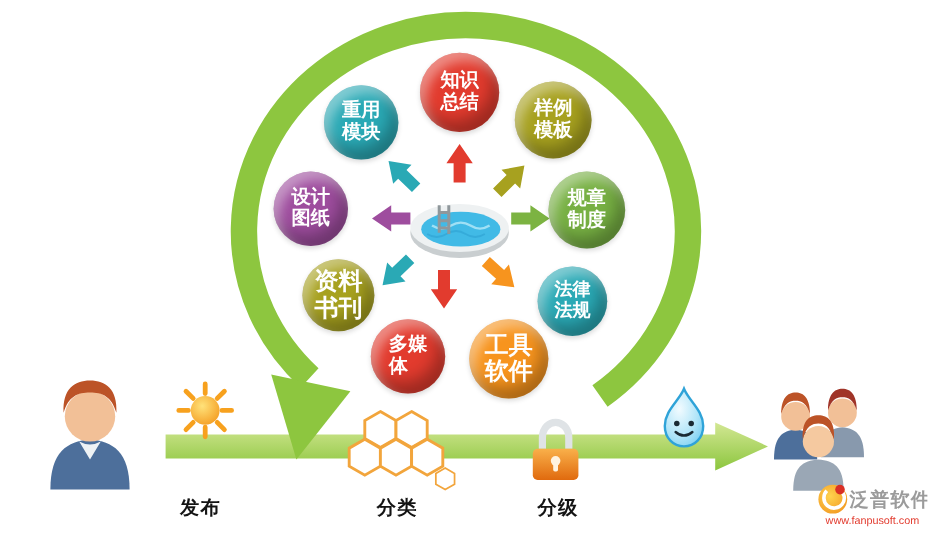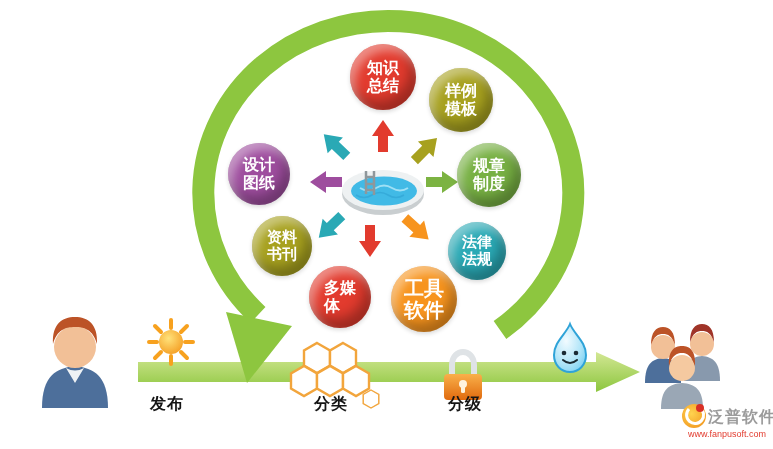--- a/index.html
+++ b/index.html
@@ -13,21 +13,21 @@
     display:flex; align-items:center; justify-content:center;
     text-align:left; color:#fff; font-weight:bold;
     white-space:pre-line; line-height:1.12;
     background:var(--c,#888);
     box-shadow: inset 5px 7px 10px rgba(255,255,255,.42),
                 inset -6px -9px 12px rgba(0,0,0,.30),
                 0 2px 4px rgba(0,0,0,.15);
   }
 
   .step-label {
-    position:absolute; top:394px;
+    position:absolute; top:413px;
     transform:translateX(-50%);
     font-size:16px; font-weight:bold; color:#141414;
     letter-spacing:1px; white-space:nowrap;
   }
 
   .watermark-brand {
     position:absolute; left:708px; top:407px;
     font-size:16px; font-weight:bold; color:#9b9b9b; letter-spacing:1px;
     white-space:nowrap;
   }
@@ -156,24 +156,26 @@
   <div class="bubble" style="left: 457px; top: 143px; width: 64px; height: 64px; font-size: 16px; --c: #77b043;">规章
 制度</div>
   <div class="bubble" style="left: 429px; top: 68px; width: 64px; height: 64px; font-size: 16px; --c: #a7a11f;">样例
 模板</div>
   <div class="bubble" style="left: 448px; top: 222px; width: 58px; height: 58px; font-size: 15px; --c: #2aa9b5;">法律
 法规</div>
   <div class="bubble" style="left: 391px; top: 266px; width: 66px; height: 66px; font-size: 20px; --c: #f7941e;">工具
 软件</div>
   <div class="bubble" style="left: 309px; top: 266px; width: 62px; height: 62px; font-size: 16px; --c: #e23b2e;">多媒
 体</div>
-  <div class="bubble" style="left: 252px; top: 216px; width: 60px; height: 60px; font-size: 15px; --c: #a7a11f;">资料
+  <div class="bubble" style="left: 252px; top: 216px; width: 60px; height: 60px; font-size: 20px; --c: #a7a11f;">资料
 书刊</div>
   <div class="bubble" style="left: 228px; top: 143px; width: 62px; height: 62px; font-size: 16px; --c: #9e4d9e;">设计
 图纸</div>
+  <div class="bubble" style="left: 270px; top: 71px; width: 62px; height: 62px; font-size: 16px; --c: #2aa9b5;">重用
+模块</div>
 
   <div class="step-label" style="left:167px">发布</div>
   <div class="step-label" style="left:331px">分类</div>
   <div class="step-label" style="left:465px">分级</div>
 
   <div class="watermark-brand">泛普软件</div>
   <div class="watermark-url">www.fanpusoft.com</div>
 
 </div>
 

